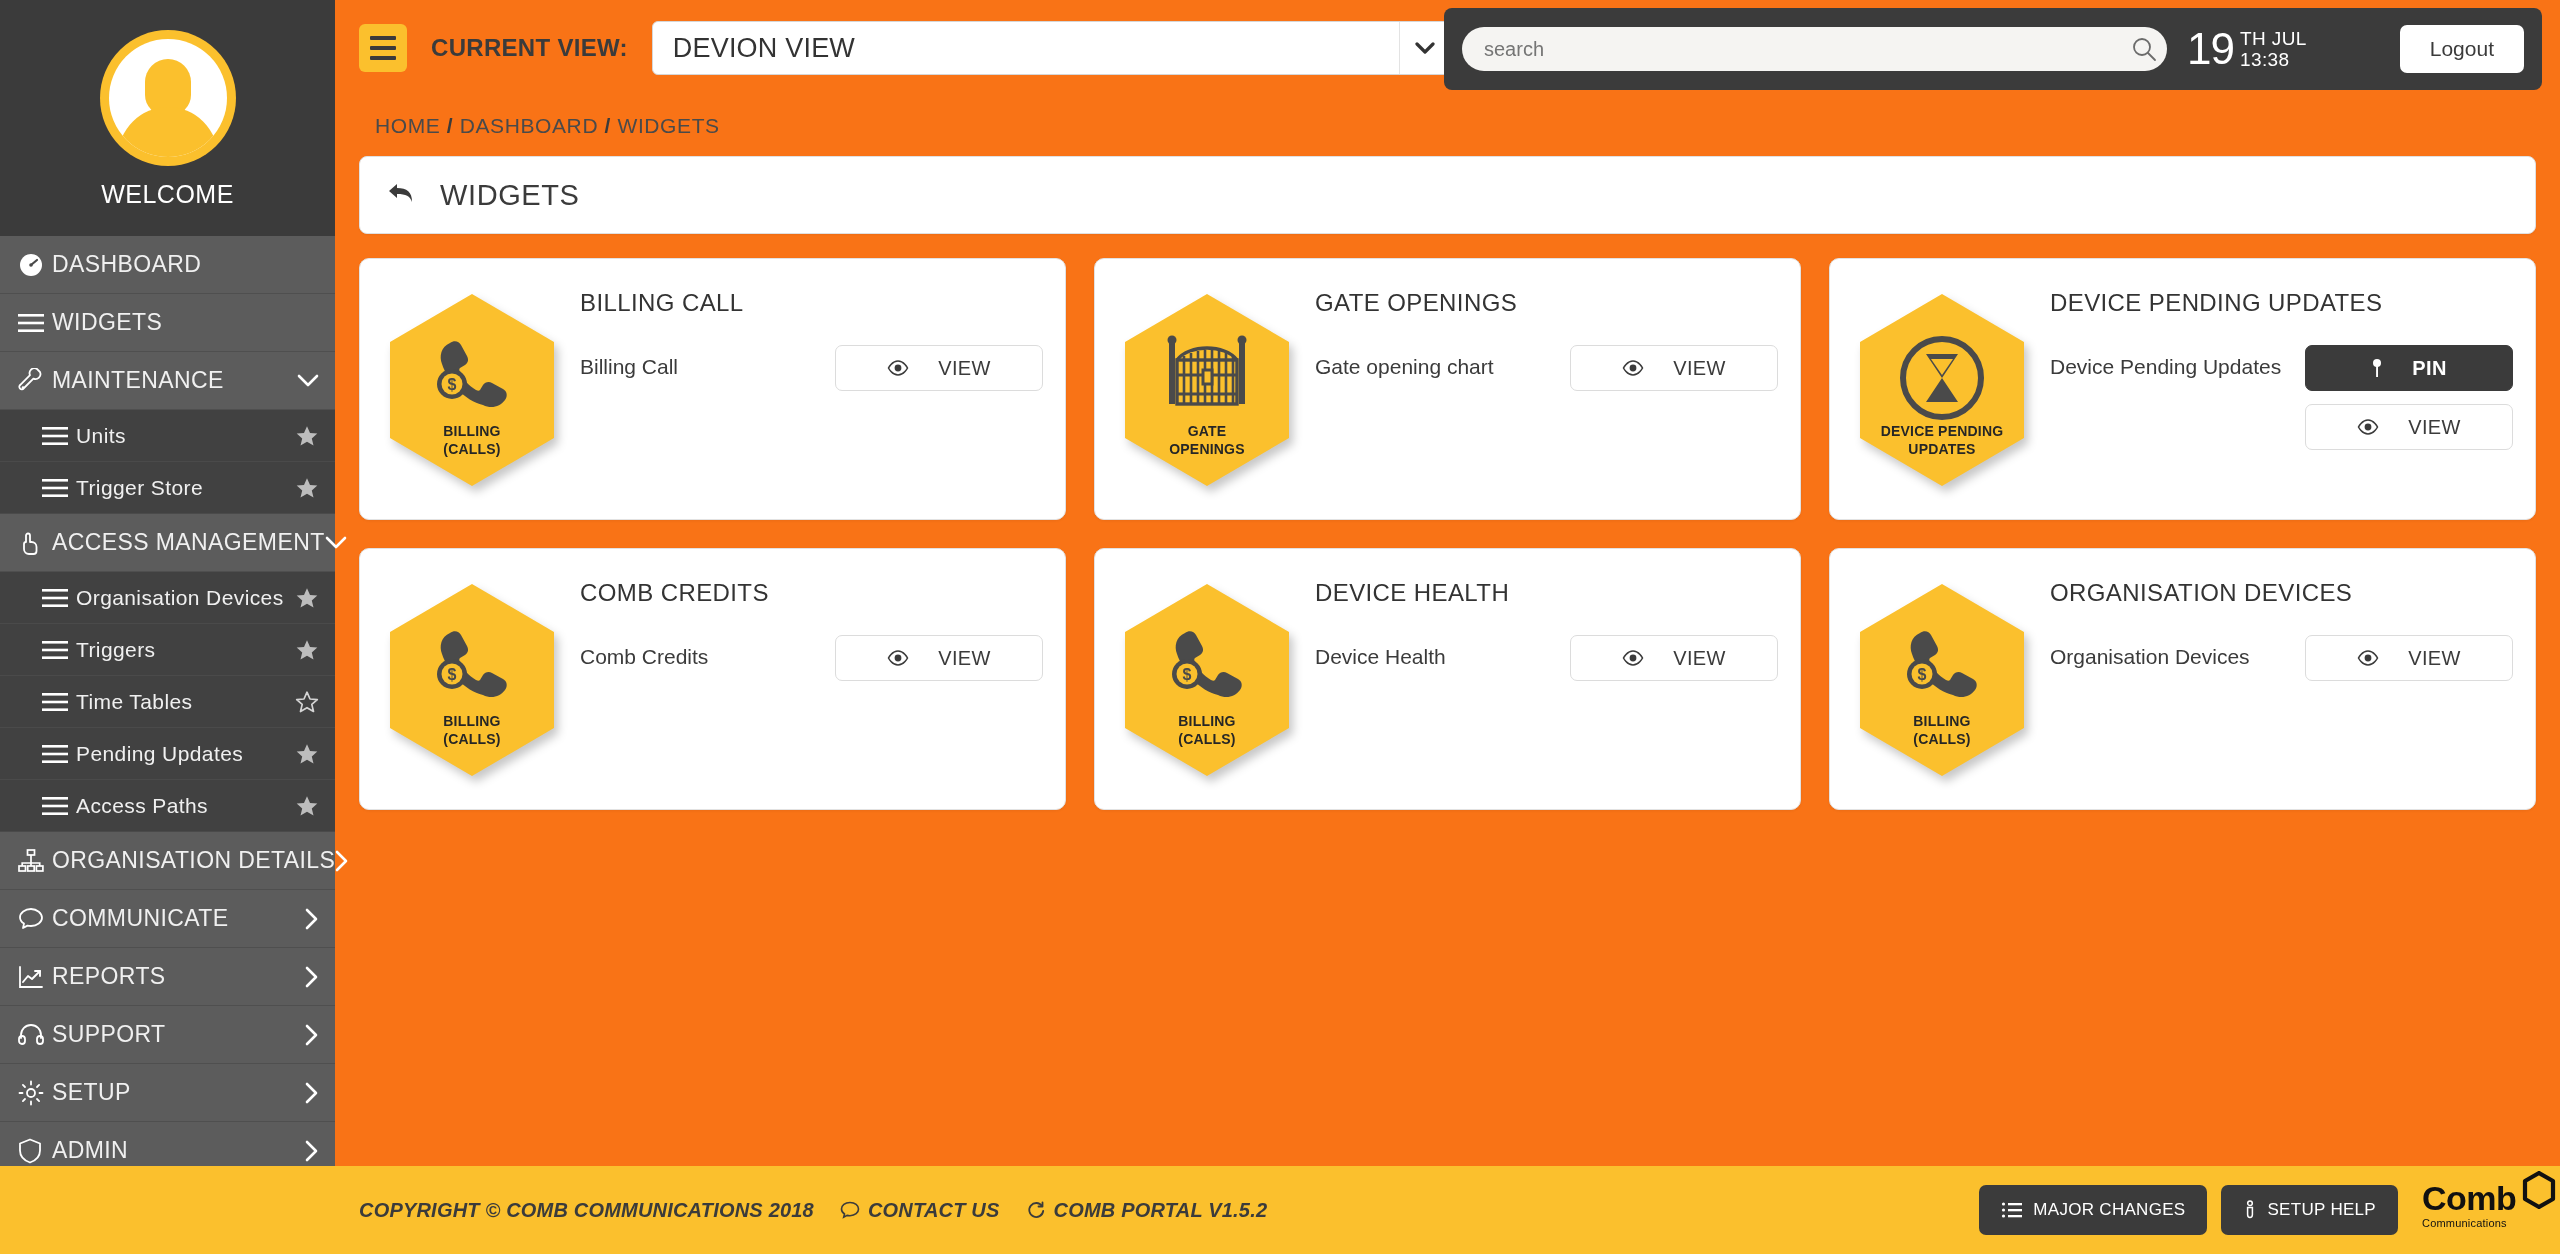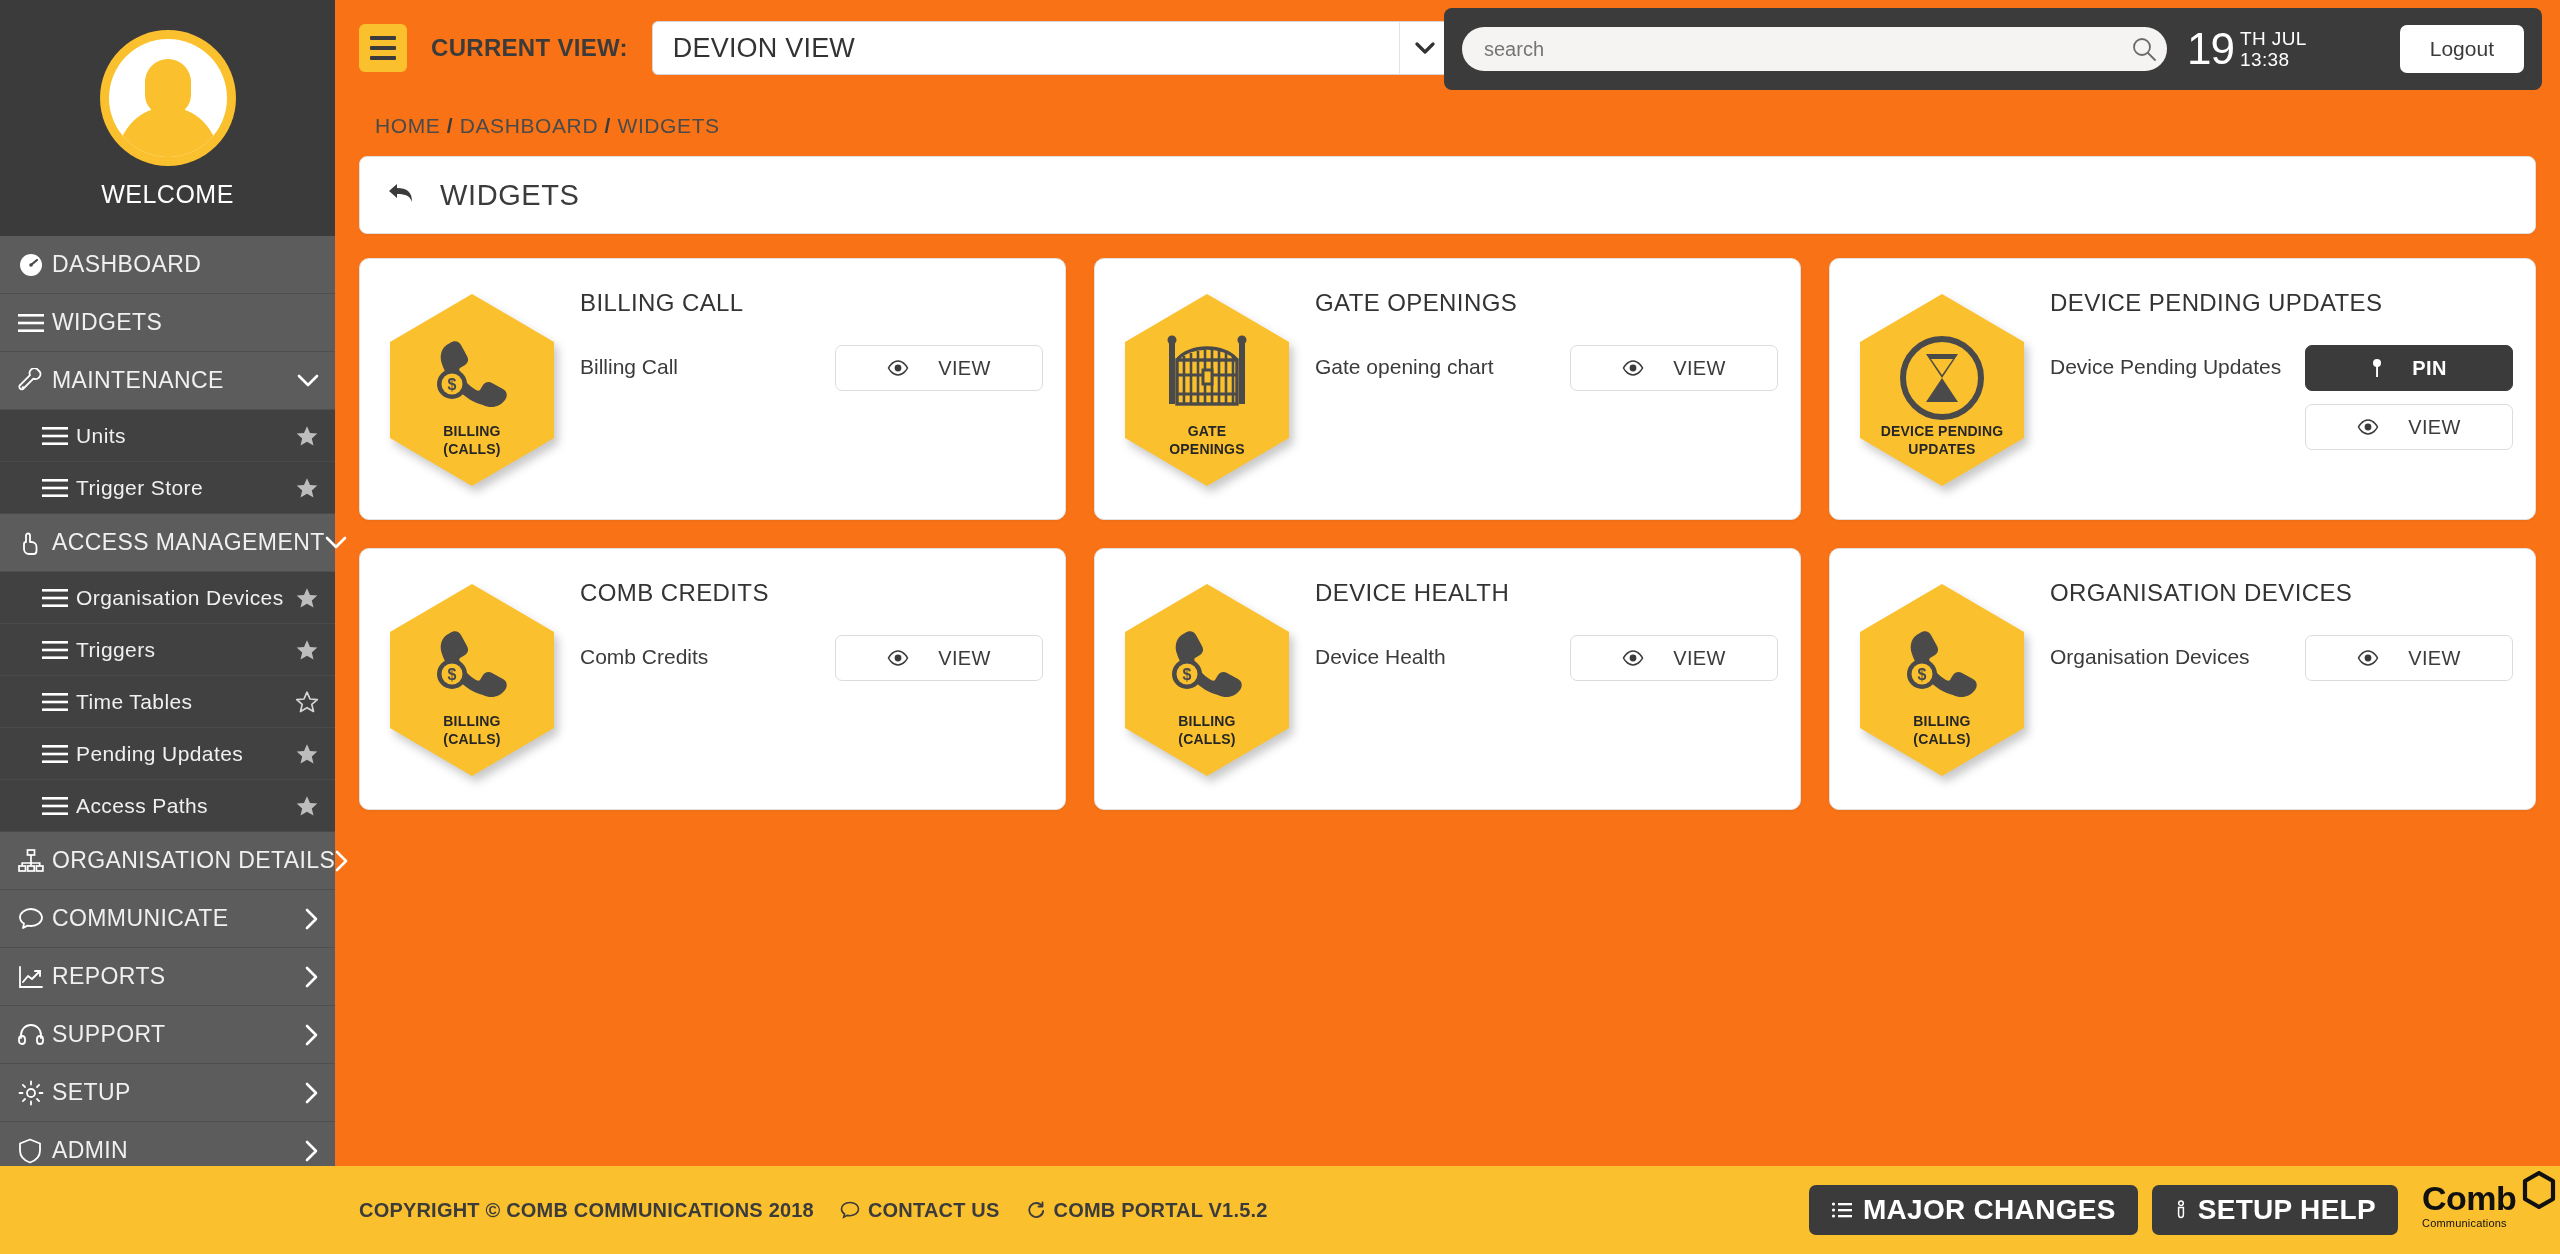--- a/index.html
+++ b/index.html
@@ -173,28 +173,28 @@
   }
   .btn-view { background: #ffffff; border: 1px solid #dcdcdc; color: #3b3b3b; }
   .btn-pin { background: #3b3b3b; border: 1px solid #3b3b3b; color: #ffffff; font-weight: bold;}
   .btn .bico { margin-right: 9px; display: inline-flex; align-items: center; }
 
   
   .footer {
     position: absolute; left: 0; right: 0; bottom: 0; height: 88px;
     background: #fbc02d; display: flex; align-items: center; padding: 0 18px 0 24px;
   }
-  .footer-left { display: flex; align-items: center; font-size: 20px; font-weight: bold; color: #3b3b3b; letter-spacing: .2px;}
+  .footer-left { display: flex; align-items: center; font-size: 20px; font-weight: bold; color: #3b3b3b; letter-spacing: .2px; font-style: italic;}
   .footer-left .fitem { display: flex; align-items: center; margin-left: 26px; cursor: pointer; text-align: center;}
   .footer-left .fitem .fico { margin-right: 8px; display: inline-flex; }
   .footer-right { margin-left: auto; display: flex; align-items: center; }
   .fbtn {
     background: #3b3b3b; color: #ffffff; border-radius: 7px; height: 50px;
-    padding: 0 22px; display: flex; align-items: center; font-size: 28px;
-    font-weight: bold; margin-left: 14px; cursor: pointer; letter-spacing: .3px;
+    padding: 0 22px; display: flex; align-items: center; font-size: 17px;
+    font-weight: normal; margin-left: 14px; cursor: pointer; letter-spacing: .3px;
   }
   .fbtn .fbico { margin-right: 10px; display: inline-flex; }
   .comb-logo { margin-left: 24px; position: relative; width: 120px; height: 58px; }
   .comb-logo .word { font-size: 34px; font-weight: bold; color: #111; line-height: 1; letter-spacing: -.5px;}
   .comb-logo .sub { font-size: 11px; color: #111; letter-spacing: .2px; margin-top: 2px;}
   .comb-logo .hexmark { position: absolute; right: -14px; top: -10px; }
   .footer-strip { position:absolute; left:0; bottom:0; width:335px; height:88px; background:#fbc02d; z-index: 6;}
 </style>
 </head>
 <body>

